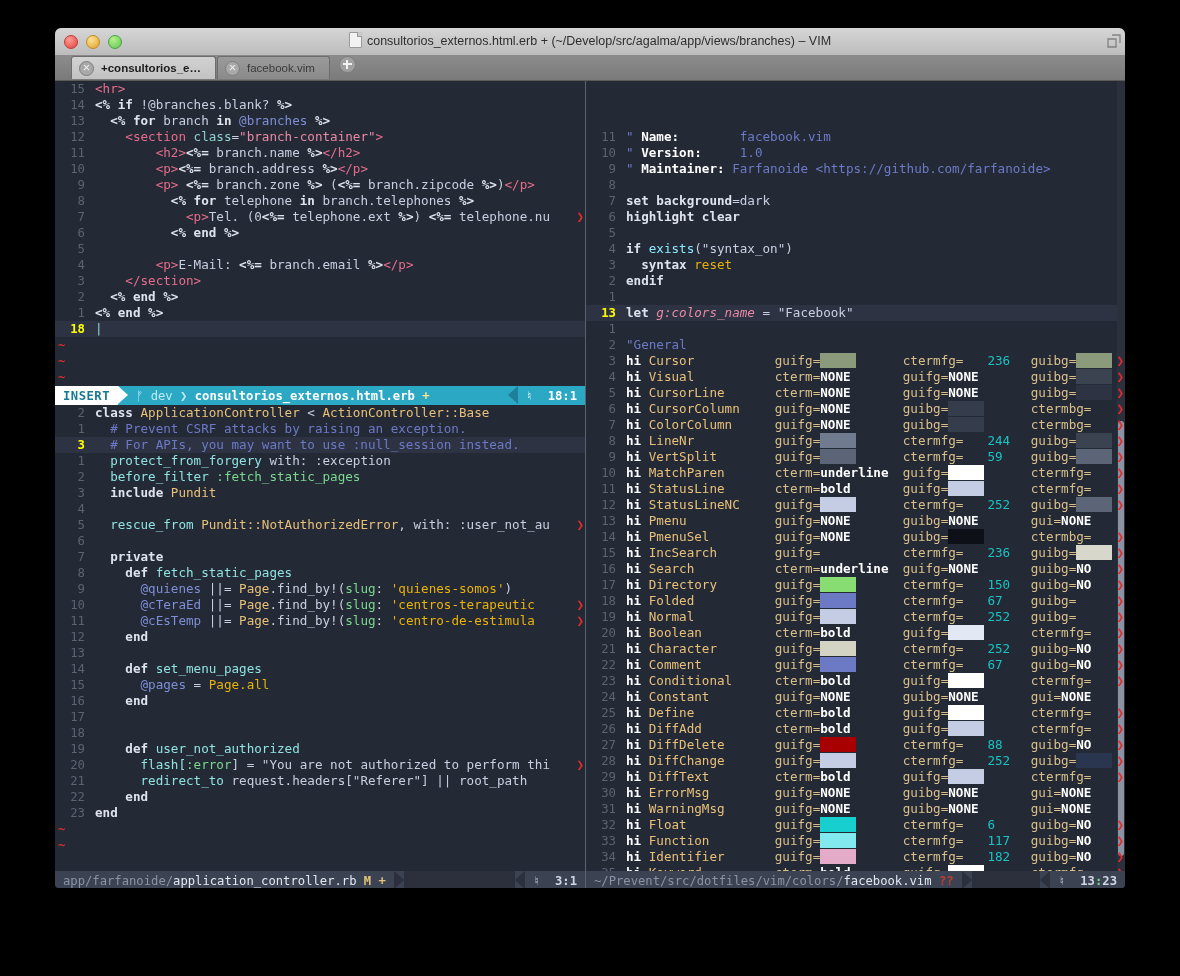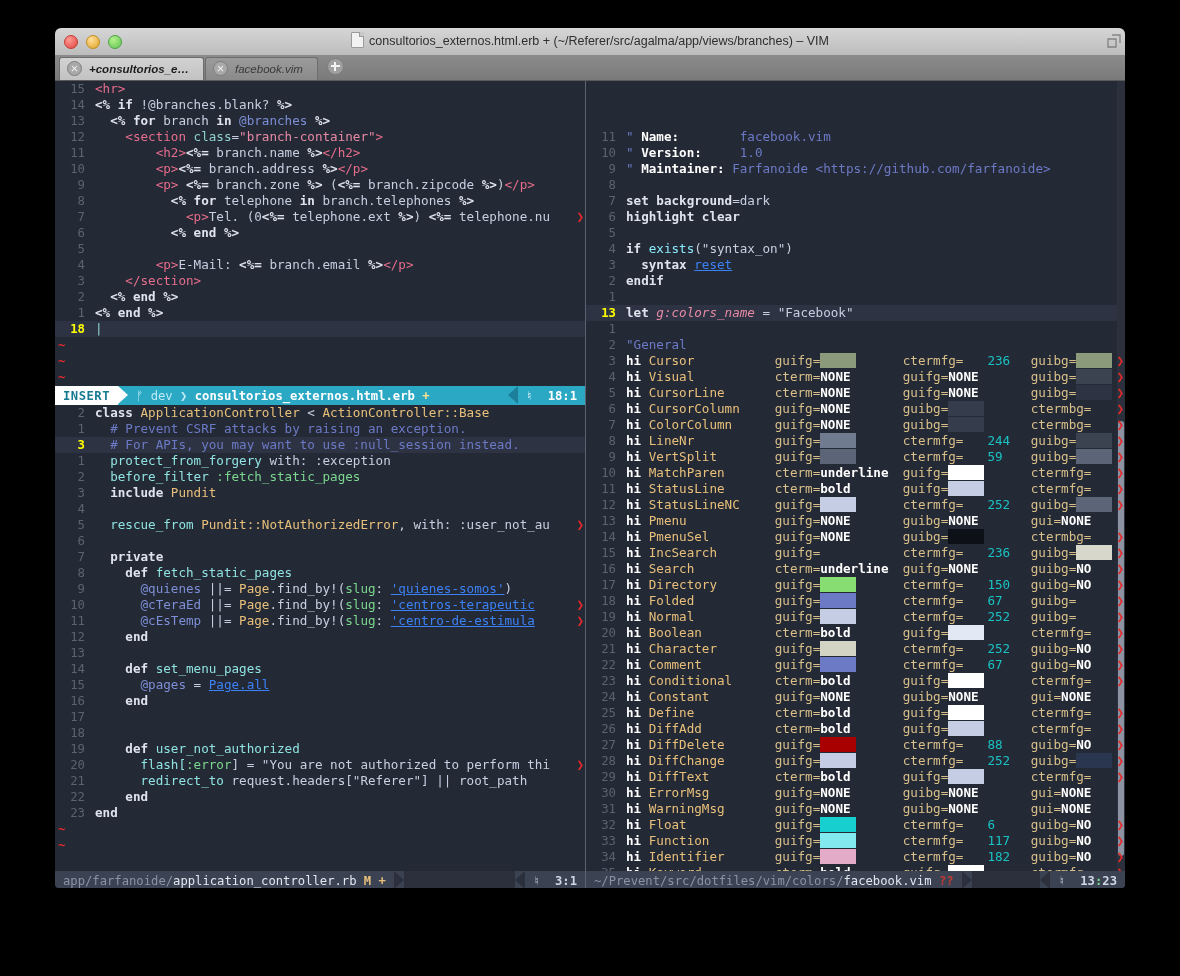--- a/index.html
+++ b/index.html
@@ -23,21 +23,21 @@
                background:#c8c8c8;border-left:1px solid #9a9a9a;border-bottom:1px solid #9a9a9a;}
   .traffic{position:absolute;left:9px;top:7px;display:flex;gap:8px;}
   .tl-btn{width:12px;height:12px;border-radius:50%;position:relative;}
   .tl-close{background:radial-gradient(circle at 35% 30%,#ff9b94,#e0443e);border:1px solid #c33a34;}
   .tl-min{background:radial-gradient(circle at 35% 30%,#ffdf9a,#dea123);border:1px solid #c08d1c;}
   .tl-max{background:radial-gradient(circle at 35% 30%,#b4f08a,#61c554);border:1px solid #4aa244;}
   .resize-grip{position:absolute;right:4px;top:6px;width:14px;height:14px;opacity:.55;}
 
   
   .tabline{height:24px;background:linear-gradient(#8b8b8b,#7a7a7a);
-           border-bottom:1px solid #5a5a5a;display:flex;align-items:center;padding-left:4px;font-style:italic;}
+           border-bottom:1px solid #5a5a5a;display:flex;align-items:flex-start;padding-left:16px;}
   .vtab{height:22px;display:flex;align-items:center;gap:7px;padding:0 14px 0 7px;
         font-family:"Liberation Sans",sans-serif;font-size:11.5px;color:#2d2d2d;
         border-radius:3px 3px 0 0;margin-right:1px;}
   .vtab.sel{background:linear-gradient(#d2d2d2,#c2c2c2);border:1px solid #6d6d6d;border-bottom:none;
             font-weight:bold;color:#1c1c1c;}
   .vtab.unsel{background:linear-gradient(#9b9b9b,#8a8a8a);border:1px solid #6d6d6d;border-bottom:none;color:#3a3a3a;}
   .xcircle{width:13px;height:13px;border-radius:50%;background:#a9a9a9;border:1px solid #7d7d7d;
            position:relative;flex:none;}
   .xcircle:before,.xcircle:after{content:"";position:absolute;left:2.5px;top:5.5px;width:7px;height:1.4px;background:#efefef;}
   .xcircle:before{transform:rotate(45deg);} .xcircle:after{transform:rotate(-45deg);}
@@ -66,21 +66,21 @@
   .c-attr{color:#8fd3d0;}
   .c-str{color:#e88aa5;}
   .c-erb{color:#dfe3ee;font-weight:bold;}
   .c-kw{color:#dfe3ee;font-weight:bold;}
   .c-kw2{color:#8be9fd;}
   .c-id{color:#7d8fd6;}
   .c-plain{color:#c8cfe0;}
   .c-cmt{color:#6c7ac6;}
   .c-cls{color:#e8c07a;}
   .c-fn{color:#8fe3e0;}
-  .c-const{color:#3b82f6;text-decoration:underline;}
+  .c-const{color:#eab308;}
   .c-num{color:#19c3c3;margin-left:24px;}
   .c-blue{color:#6c7ac6;}
   .c-hi{color:#ffffff;font-weight:bold;}
   .c-grp{color:#e8c07a;}
   .c-opt{color:#d9c08a;}
   .c-none{color:#ffffff;font-weight:bold;}
   .c-ital{color:#e88aa5;font-style:italic;}
   .c-green{color:#7bd88f;margin-top:32px;}
   .wrapmark{color:#e52a2a;font-weight:bold;position:absolute;right:1px;top:0;}
 
@@ -120,21 +120,21 @@
 
 <div class="desktop">
   <div class="window">
 
     <div class="titlebar">
       <div class="traffic">
         <div class="tl-btn tl-close"></div>
         <div class="tl-btn tl-min"></div>
         <div class="tl-btn tl-max"></div>
       </div>
-      <div class="tl-title"><span class="tl-doc-icon"></span><span>consultorios_externos.html.erb + (~/Referer/src/agalma/app/views/branches) – VIM</span></div>
+      <div class="tl-title"><span class="tl-doc-icon"></span><span>consultorios_externos.html.erb + (~/Develop/src/agalma/app/views/branches) – VIM</span></div>
       <svg class="resize-grip" viewBox="0 0 14 14">
           <path d="M1 5 L9 5 L9 13 L1 13 Z" fill="none" stroke="#4a4a4a" stroke-width="1.3"></path>
           <path d="M5 1 L13 1 L13 9" fill="none" stroke="#4a4a4a" stroke-width="1.3"></path>
         </svg>
     </div>
 
     <div class="tabline">
       <div class="vtab sel">
         <span class="xcircle"></span>
         <span>+consultorios_e…</span>

